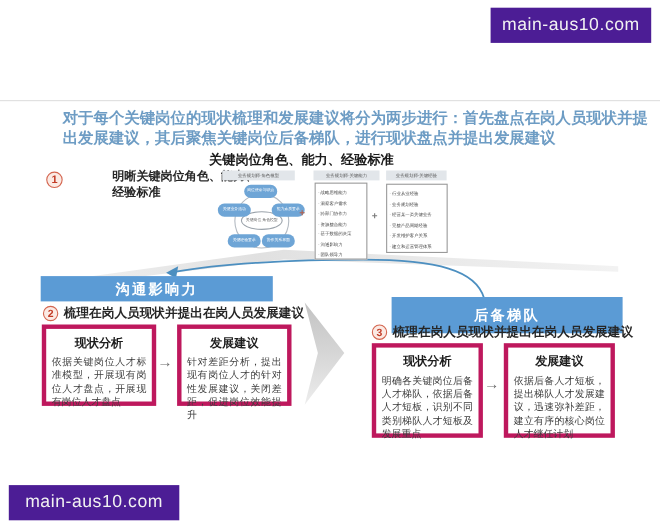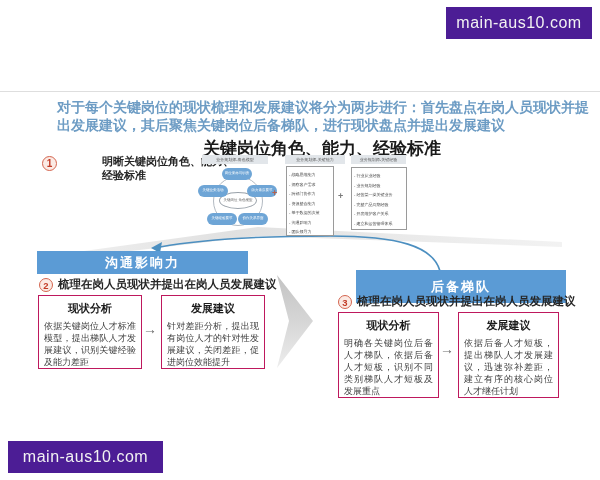--- a/index.html
+++ b/index.html
@@ -15,21 +15,21 @@
   
   #top-line{left:0;top:91px;width:600px;height:1px;background:#dedede;}
   
   #main-title{left:38px;top:98px;width:534px;font-size:14px;font-weight:bold;color:#6d9cc4;line-height:18px;margin-left:19px;}
   
   .stepnum{border-radius:50%;background:#fbeae4;border:1.5px solid #d4654f;color:#c23a25;
     font-weight:bold;display:flex;align-items:center;justify-content:center;box-sizing:border-box;}
   #step1-num{left:42px;top:156px;width:15px;height:15px;font-size:10px;}
   #step1-label{left:62px;top:154px;width:142px;font-size:11px;font-weight:bold;color:#262626;line-height:14px;margin-left:40px;}
   
-  #standards-heading{left:190px;top:137px;width:264px;text-align:center;font-size:17px;font-weight:bold;color:#1a1a1a;}
+  #standards-heading{left:190px;top:137px;width:264px;text-align:left;font-size:12px;font-weight:bold;color:#1a1a1a;}
   .panel-hdr{background:#e2e6ea;color:#555;font-size:4px;display:flex;align-items:center;justify-content:center;height:9px;}
   #p1-hdr{left:202px;top:155px;width:66px;}
   #p2-hdr{left:285px;top:155px;width:60px;}
   #p3-hdr{left:351px;top:155px;width:55px;}
   #circle-panel{left:200px;top:164px;width:70px;height:76px;}
   #circle-ring{position:absolute;left:13px;top:12px;width:48px;height:48px;border:1px solid #b3bac2;border-radius:50%;}
   #circle-center{position:absolute;left:19px;top:28px;width:36px;height:15px;background:#fff;border:1px solid #9aa2aa;
     border-radius:50%;font-size:3.5px;color:#666;display:flex;align-items:center;justify-content:center;text-align:center;line-height:1.1;}
   .cnode{position:absolute;width:30px;height:12px;background:#6ea5d6;border-radius:6px;color:#fff;font-size:3.5px;
     display:flex;align-items:center;justify-content:center;text-align:center;line-height:1.1;padding:1px;box-sizing:border-box;}
@@ -48,21 +48,21 @@
   .tiny-item::before{content:"- ";color:#888;}
   
   .banner{background:#5b9bd5;color:#ffffff;font-size:13px;font-weight:bold;display:flex;align-items:center;justify-content:center;letter-spacing:2px;}
   #banner-left{left:37px;top:251px;width:211px;height:23px;}
   #banner-right{left:356px;top:270px;width:210px;height:33px;}
   #step2-num{left:39px;top:278px;width:14px;height:14px;font-size:9.5px;}
   #step2-label{left:58px;top:277px;width:230px;font-size:11.5px;font-weight:bold;color:#262626;}
   #step3-num{left:338px;top:295px;width:14px;height:14px;font-size:9.5px;}
   #step3-label{left:357px;top:294px;width:230px;font-size:11.5px;font-weight:bold;color:#262626;}
   
-  .info-box{background:#fff;border:1px solid #be185d;box-sizing:border-box;}
+  .info-box{background:#fff;border:4px solid #be185d;box-sizing:border-box;}
   .info-title{text-align:center;font-size:11px;font-weight:bold;color:#1c1c1c;margin-top:5px;}
   .info-body{font-size:9px;color:#3d3d3d;line-height:12px;padding:4px 5px 0 5px;text-align:justify;}
   #l-box1{left:38px;top:295px;width:104px;height:74px;}
   #l-box2{left:161px;top:295px;width:104px;height:74px;}
   #r-box1{left:338px;top:312px;width:101px;height:86px;}
   #r-box2{left:458px;top:312px;width:101px;height:86px;}
   .small-arrow{color:#6b6b6b;font-size:14px;line-height:14px;}
   #l-arrow{left:143px;top:322px;}
   #r-arrow{left:440px;top:342px;}
   #deco-svg{left:0;top:0;width:600px;height:480px;pointer-events:none;}
@@ -137,21 +137,21 @@
     <div class="tiny-item">开发维护客户关系</div>
     <div class="tiny-item">建立和运营管理体系</div>
   </div>
 
   <div id="banner-left" class="abs banner">沟通影响力</div>
   <div id="step2-num" class="abs stepnum">2</div>
   <div id="step2-label" class="abs">梳理在岗人员现状并提出在岗人员发展建议</div>
 
   <div id="l-box1" class="abs info-box">
     <div class="info-title">现状分析</div>
-    <div class="info-body">依据关键岗位人才标准模型，提出梯队人才发展建议，识别关键经验及能力差距</div>
+    <div class="info-body">依据关键岗位人才标准模型，开展现有岗位人才盘点，开展现有岗位人才盘点</div>
   </div>
   <div id="l-arrow" class="abs small-arrow">→</div>
   <div id="l-box2" class="abs info-box">
     <div class="info-title">发展建议</div>
     <div class="info-body">针对差距分析，提出现有岗位人才的针对性发展建议，关闭差距，促进岗位效能提升</div>
   </div>
 
   <div id="banner-right" class="abs banner">后备梯队</div>
   <div id="step3-num" class="abs stepnum">3</div>
   <div id="step3-label" class="abs">梳理在岗人员现状并提出在岗人员发展建议</div>

